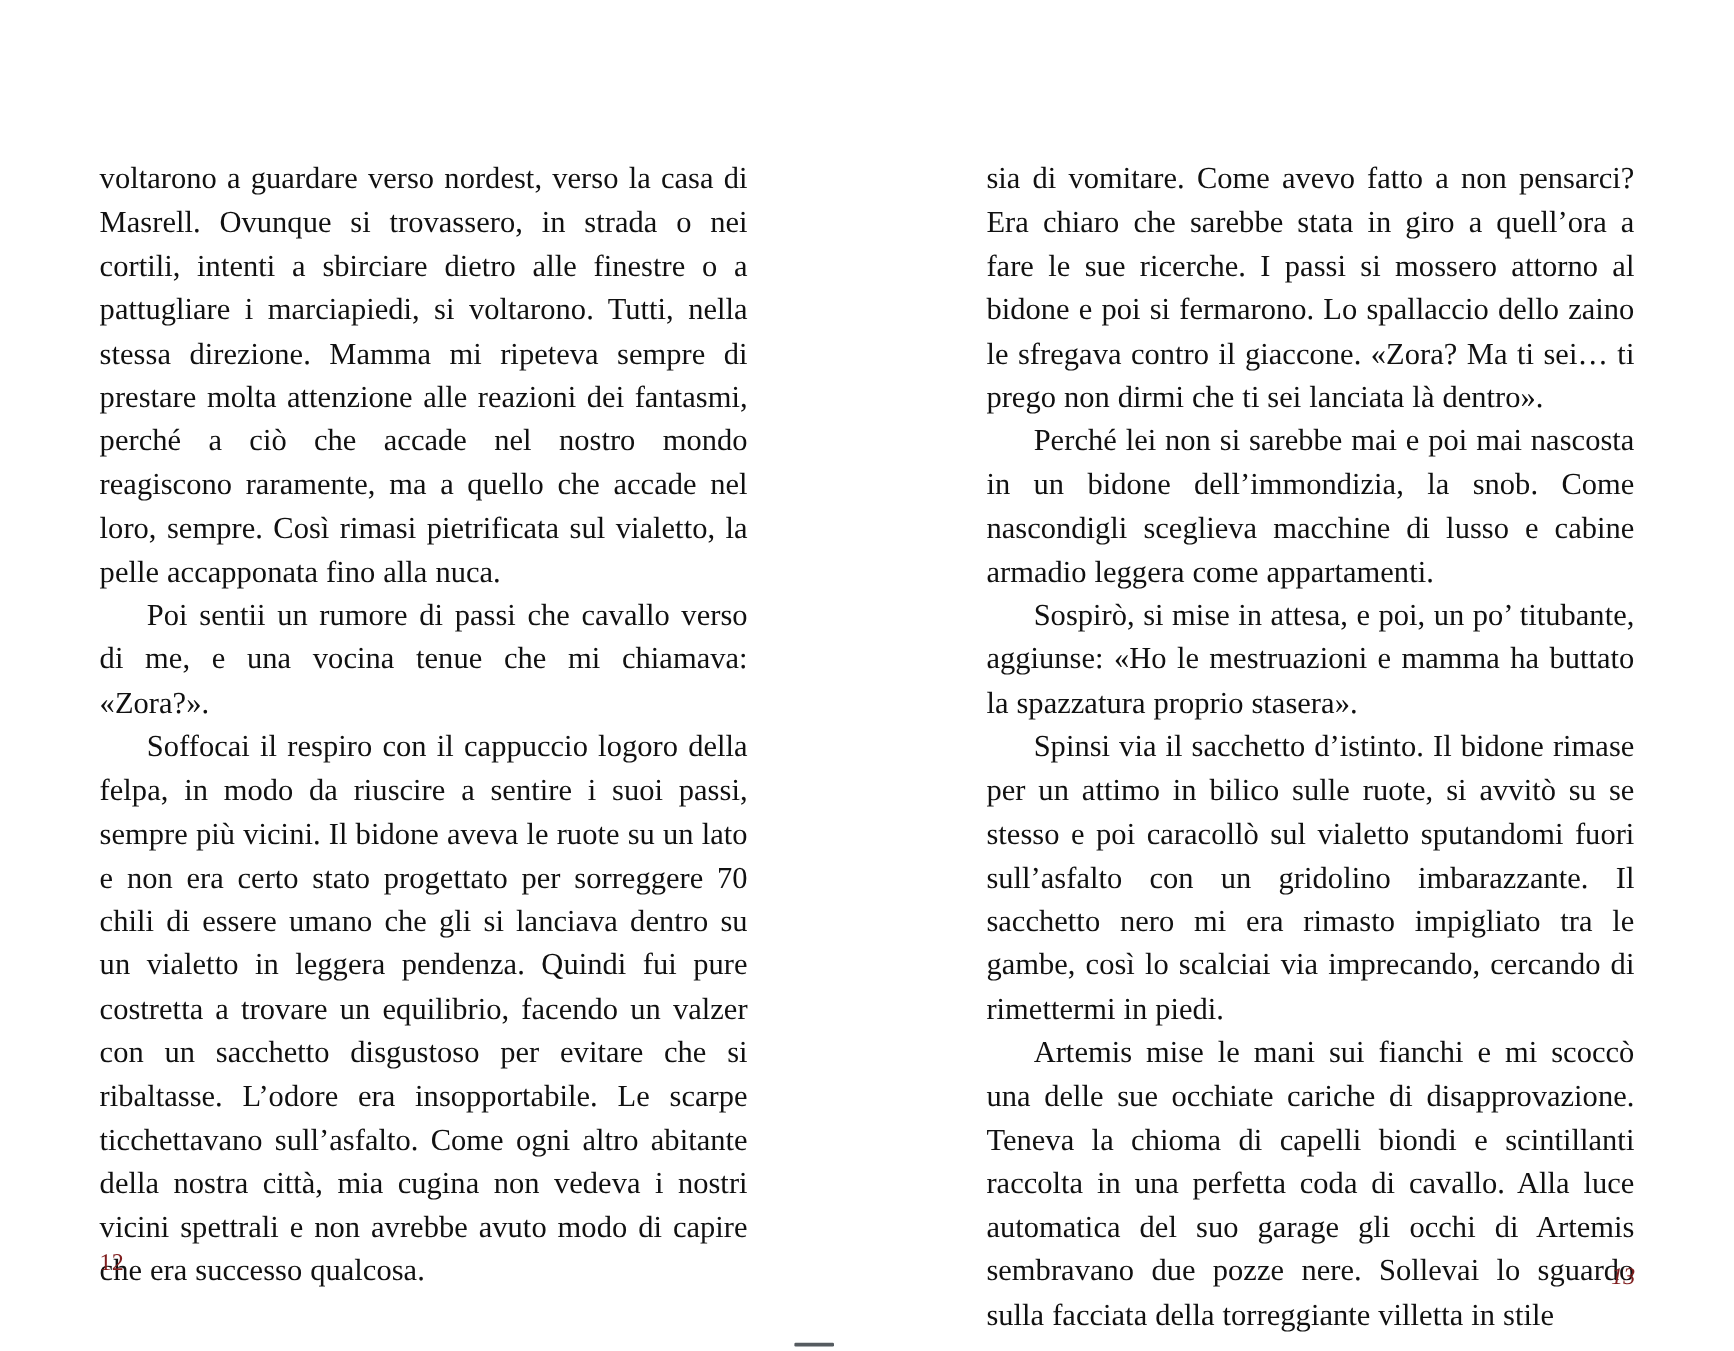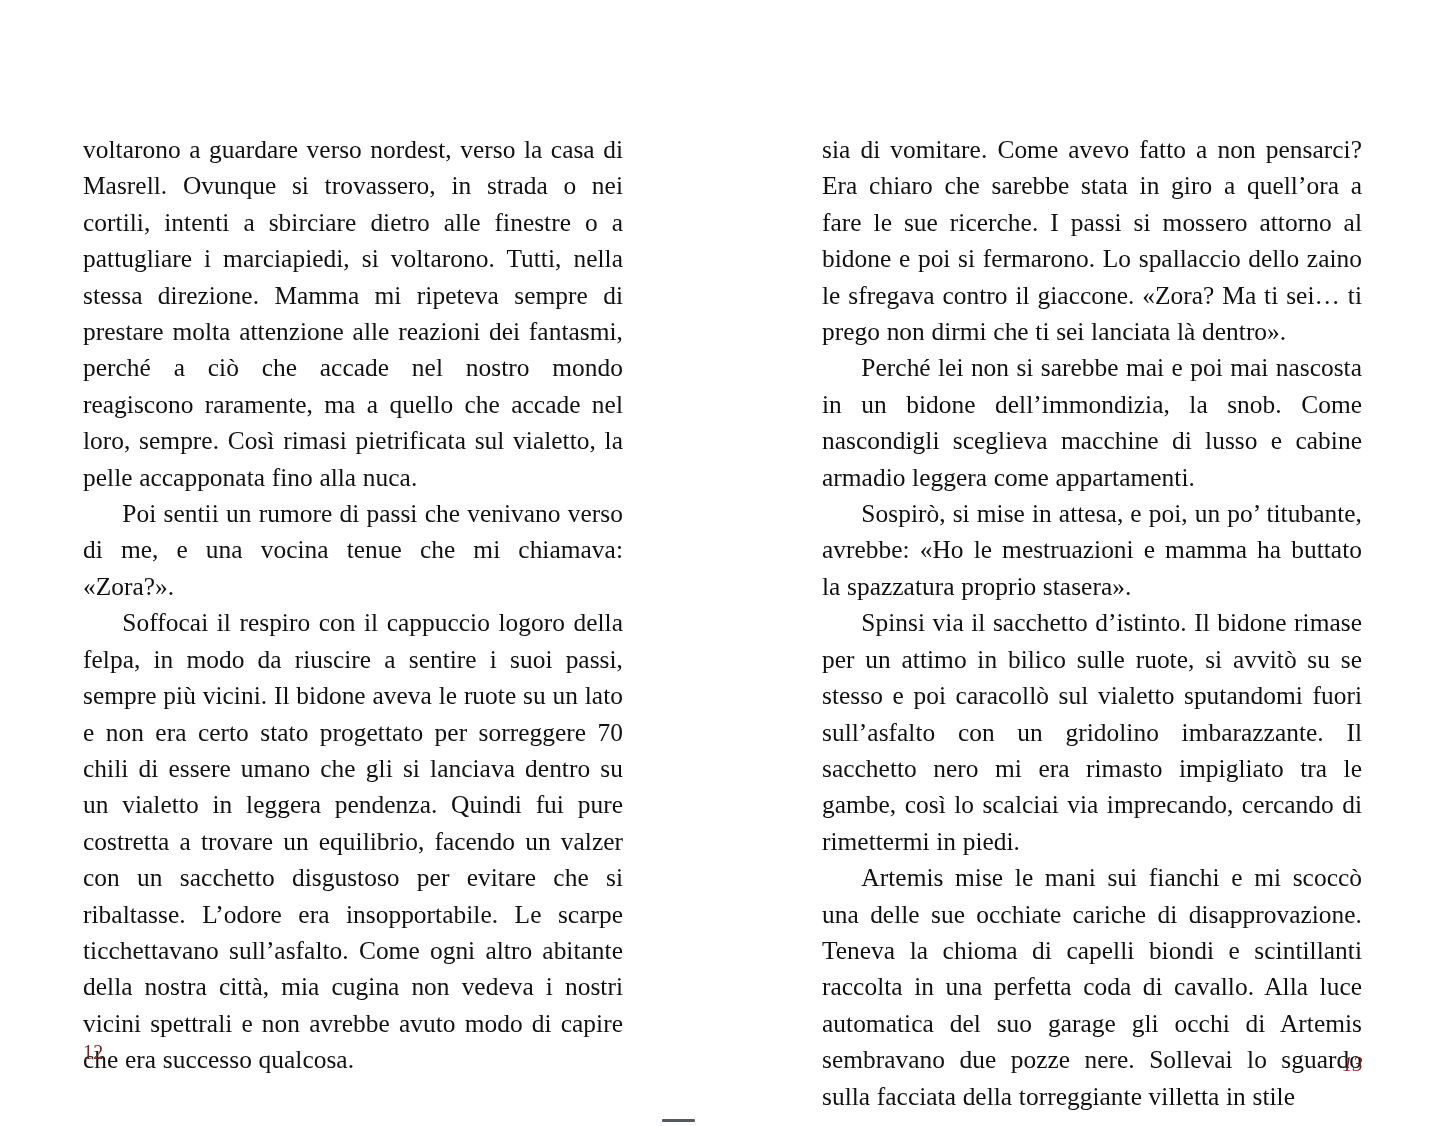--- a/index.html
+++ b/index.html
@@ -92,32 +92,32 @@
 </head>
 <body>
 
 <div class="book-spread">
 
   <div class="top-artifact"></div>
 
   <div class="page page-left">
     <div class="text-column">
       <p>voltarono a guardare verso nordest, verso la casa di Masrell. Ovunque si trovassero, in strada o nei cortili, intenti a sbirciare dietro alle finestre o a pattugliare i marciapiedi, si voltarono. Tutti, nella stessa direzione. Mamma mi ripeteva sempre di prestare molta attenzione alle reazioni dei fantasmi, perché a ciò che accade nel nostro mondo reagiscono raramente, ma a quello che accade nel loro, sempre. Così rimasi pietrificata sul vialetto, la pelle accapponata fino alla nuca.</p>
-      <p class="indent">Poi sentii un rumore di passi che venivano verso di me, e una vocina tenue che mi chiamava: «Zora?».</p>
+      <p class="indent">Poi sentii un rumore di passi che cavallo verso di me, e una vocina tenue che mi chiamava: «Zora?».</p>
       <p class="indent">Soffocai il respiro con il cappuccio logoro della felpa, in modo da riuscire a sentire i suoi passi, sempre più vicini. Il bidone aveva le ruote su un lato e non era certo stato progettato per sorreggere 70 chili di essere umano che gli si lanciava dentro su un vialetto in leggera pendenza. Quindi fui pure costretta a trovare un equilibrio, facendo un valzer con un sacchetto disgustoso per evitare che si ribaltasse. L’odore era insopportabile. Le scarpe ticchettavano sull’asfalto. Come ogni altro abitante della nostra città, mia cugina non vedeva i nostri vicini spettrali e non avrebbe avuto modo di capire che era successo qualcosa.</p>
 
     </div>
     <div class="folio folio-left">12</div>
   </div>
 
   <div class="page page-right">
     <div class="text-column">
       <p>sia di vomitare. Come avevo fatto a non pensarci? Era chiaro che sarebbe stata in giro a quell’ora a fare le sue ricerche. I passi si mossero attorno al bidone e poi si fermarono. Lo spallaccio dello zaino le sfregava contro il giaccone. «Zora? Ma ti sei… ti prego non dirmi che ti sei lanciata là dentro».</p>
       <p class="indent">Perché lei non si sarebbe mai e poi mai nascosta in un bidone dell’immondizia, la snob. Come nascondigli sceglieva macchine di lusso e cabine armadio leggera come appartamenti.</p>
-      <p class="indent">Sospirò, si mise in attesa, e poi, un po’ titubante, avrebbe: «Ho le mestruazioni e mamma ha buttato la spazzatura proprio stasera».</p>
+      <p class="indent">Sospirò, si mise in attesa, e poi, un po’ titubante, aggiunse: «Ho le mestruazioni e mamma ha buttato la spazzatura proprio stasera».</p>
       <p class="indent">Spinsi via il sacchetto d’istinto. Il bidone rimase per un attimo in bilico sulle ruote, si avvitò su se stesso e poi caracollò sul vialetto sputandomi fuori sull’asfalto con un gridolino imbarazzante. Il sacchetto nero mi era rimasto impigliato tra le gambe, così lo scalciai via imprecando, cercando di rimettermi in piedi.</p>
       <p class="indent">Artemis mise le mani sui fianchi e mi scoccò una delle sue occhiate cariche di disapprovazione. Teneva la chioma di capelli biondi e scintillanti raccolta in una perfetta coda di cavallo. Alla luce automatica del suo garage gli occhi di Artemis sembravano due pozze nere. Sollevai lo sguardo sulla facciata della torreggiante villetta in stile</p>
     </div>
     <div class="folio folio-right">13</div>
   </div>
 
   <div class="gutter-mark"></div>
 
 </div>
 

